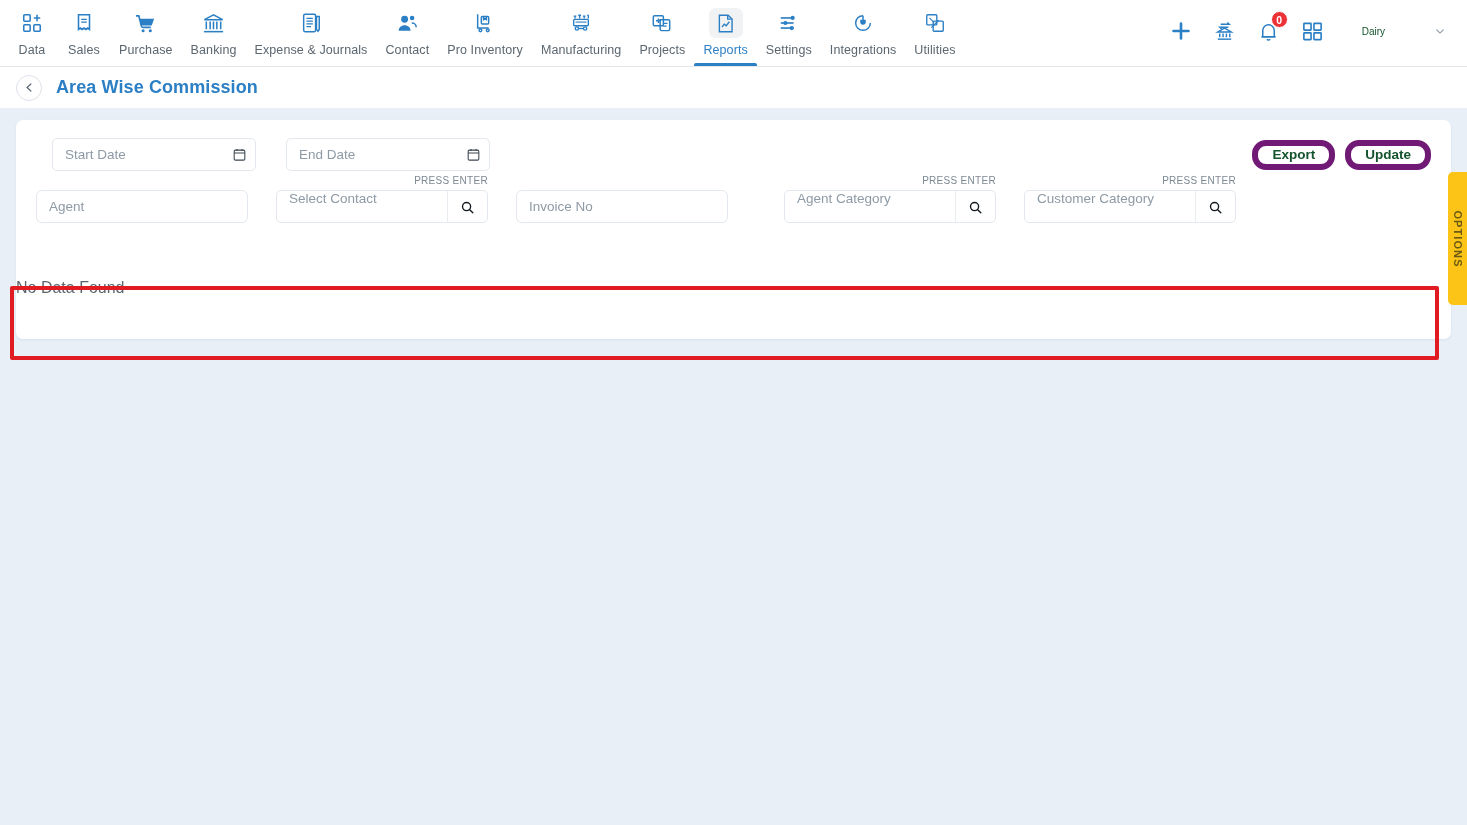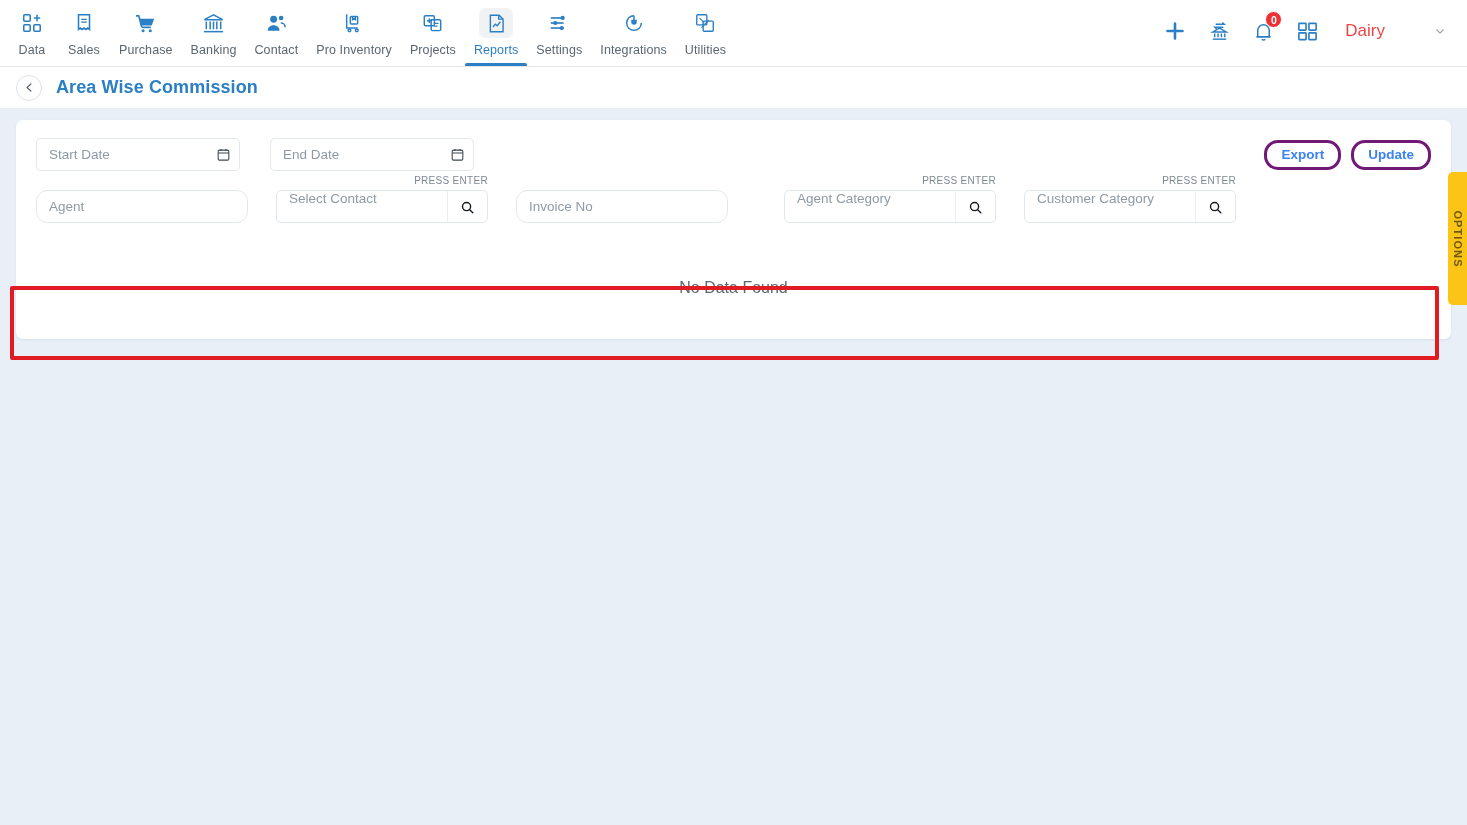--- a/index.html
+++ b/index.html
@@ -79,23 +79,23 @@
     min-width: 17px; height: 17px;
     border-radius: 50%;
     background: #ec3237;
     color: #fff;
     font-size: 10.5px;
     display: flex; align-items: center; justify-content: center;
     font-weight: bold;
     border: 1.5px solid #fff;
   }
   .org-name {
-    font-size: 17px;
-    color: #ef4444;
-    margin-left: 9px;
+    font-size: 10px;
+    color: #14532d;
+    margin-left: 20px;
     white-space: nowrap;
   }
   .org-caret {
     color: #8b98a5;
     font-size: 13px;
     margin-left: 34px;
     cursor: pointer;
   }
 
   
@@ -137,21 +137,21 @@
     width: 1435px;
     background: #fff;
     border-radius: 7px;
     box-shadow: 0 1px 3px rgba(22,45,70,0.07);
     padding: 0;
   }
 
   .filter-top {
     display: flex;
     align-items: center;
-    padding: 18px 20px 10px 20px;
+    padding: 18px 20px 10px 36px;
   }
   .field {
     position: relative;
     height: 33px;
     border: 1px solid #e3e8ee;
     border-radius: 5px;
     background: #fff;
     display: flex;
     align-items: center;
     padding: 0 8px 0 12px;
@@ -167,24 +167,24 @@
     margin-left: auto;
     color: #4b5661;
     display: flex; align-items: center;
   }
   .gap-date { width: 30px; }
 
   .top-actions { margin-left: auto; display: flex; gap: 10px; }
   .btn {
     height: 30px;
     min-width: 68px;
-    border: 3px solid #701a75;
+    border: 6px solid #701a75;
     border-radius: 14px;
     background: #fff;
-    color: #3b82f6;
+    color: #14532d;
     font-size: 13.5px;
     font-weight: bold;
     cursor: pointer;
     font-family: "Liberation Sans", sans-serif;
     padding: 0 14px;
   }
   .redbox {
     position: absolute;
     left: 10px; top: 178px;
     width: 1429px; height: 74px;
@@ -229,38 +229,38 @@
     width: 40px; height: 33px;
     border-left: 1px solid #e9edf2;
     display: flex; align-items: center; justify-content: center;
     cursor: pointer;
     color: #1d242b;
     flex: none;
   }
   .plain-field {
     height: 33px;
     border: 1px solid #e3e8ee;
-    border-radius: 11px;
+    border-radius: 6px;
     background: #fff;
     display: flex; align-items: center;
     padding-left: 12px;
   }
   .plain-field .ph { font-size: 13.5px; color: #8e9aa6; }
 
   .w-agent { width: 212px; }
   .w-contact { width: 212px; }
   .w-invoice { width: 212px; }
   .w-dimension { width: 212px; }
   .w-agentcat { width: 212px; }
   .w-custcat { width: 212px; }
   .fgap { width: 28px; flex: none; }
 
   
   .nodata {
-    text-align: center;
+    text-align: left;
     font-size: 16px;
     color: #5c666f;
     padding: 40px 0 42px 0;
   }
 
   
   .options-tab {
     position: absolute;
     right: 0;
     top: 172px;
@@ -328,20 +328,30 @@
       <div class="nav-icon-wrap">
         <svg width="23" height="23" viewBox="0 0 24 24" fill="none" stroke="#2b7fc4" stroke-width="1.6">
           <path d="M12 3L2.5 8h19z"></path>
           <path d="M4.5 10v8M8.5 10v8M12 10v8M15.5 10v8M19.5 10v8"></path>
           <path d="M2 20.5h20"></path>
         </svg>
       </div>
       <div class="nav-label">Banking</div>
     </div>
 
+    <div class="nav-item">
+      <div class="nav-icon-wrap">
+        <svg width="22" height="22" viewBox="0 0 24 24" fill="none" stroke="#2b7fc4" stroke-width="1.6">
+          <rect x="4" y="2.5" width="13" height="19" rx="1.5"></rect>
+          <path d="M7 7h7M7 10h7M7 13h7M7 16h5" stroke-width="1.3"></path>
+          <path d="M18 5v14l1.6 2 1.4-2V5z"></path>
+        </svg>
+      </div>
+      <div class="nav-label">Expense &amp; Journals</div>
+    </div>
 
     <div class="nav-item">
       <div class="nav-icon-wrap">
         <svg width="23" height="23" viewBox="0 0 24 24" fill="none" stroke="#2b7fc4" stroke-width="1.6">
           <circle cx="9" cy="7.5" r="3.6" fill="#2b7fc4" stroke="none"></circle>
           <path d="M2.8 19.5c0-3.4 2.8-5.8 6.2-5.8s6.2 2.4 6.2 5.8" fill="#2b7fc4" stroke="none"></path>
           <circle cx="16.8" cy="6.2" r="2.4" fill="#2b7fc4" stroke="none"></circle>
           <path d="M16.5 11.5c2.6 0 4.6 1.9 4.6 4.4"></path>
         </svg>
       </div>
@@ -354,20 +364,34 @@
           <path d="M4 2.5v15h12"></path>
           <rect x="8" y="5" width="8" height="8" rx="1"></rect>
           <path d="M10.5 5v3.2l1.5-1 1.5 1V5"></path>
           <circle cx="7" cy="20" r="1.5"></circle>
           <circle cx="15" cy="20" r="1.5"></circle>
         </svg>
       </div>
       <div class="nav-label">Pro Inventory</div>
     </div>
 
+    <div class="nav-item">
+      <div class="nav-icon-wrap">
+        <svg width="22" height="22" viewBox="0 0 24 24" fill="none" stroke="#2b7fc4" stroke-width="1.5">
+          <path d="M4 4.5h3M9 3.5h3M14 4.5h3M19 3.5h1.5"></path>
+          <path d="M5.5 4.5v2.5M10.5 3.5v3.5M15.5 4.5v2.5M20 3.5v3.5"></path>
+          <rect x="4" y="8" width="16" height="7" rx="1"></rect>
+          <path d="M6 11h12" stroke-width="1.2"></path>
+          <circle cx="7.5" cy="18" r="1.8"></circle>
+          <circle cx="16.5" cy="18" r="1.8"></circle>
+          <path d="M9.3 18h5.4"></path>
+        </svg>
+      </div>
+      <div class="nav-label">Manufacturing</div>
+    </div>
 
     <div class="nav-item">
       <div class="nav-icon-wrap">
         <svg width="22" height="22" viewBox="0 0 24 24" fill="none" stroke="#2b7fc4" stroke-width="1.6">
           <rect x="2.5" y="4" width="11" height="11" rx="1.4"></rect>
           <path d="M5.5 9.5h5M8 7v5" stroke-width="1.5"></path>
           <path d="M10 8.5h9a1.4 1.4 0 0 1 1.4 1.4v9a1.4 1.4 0 0 1-1.4 1.4h-7.6a1.4 1.4 0 0 1-1.4-1.4z"></path>
           <path d="M13 12.5h5M13 15.5h4" stroke-width="1.3"></path>
         </svg>
       </div>

